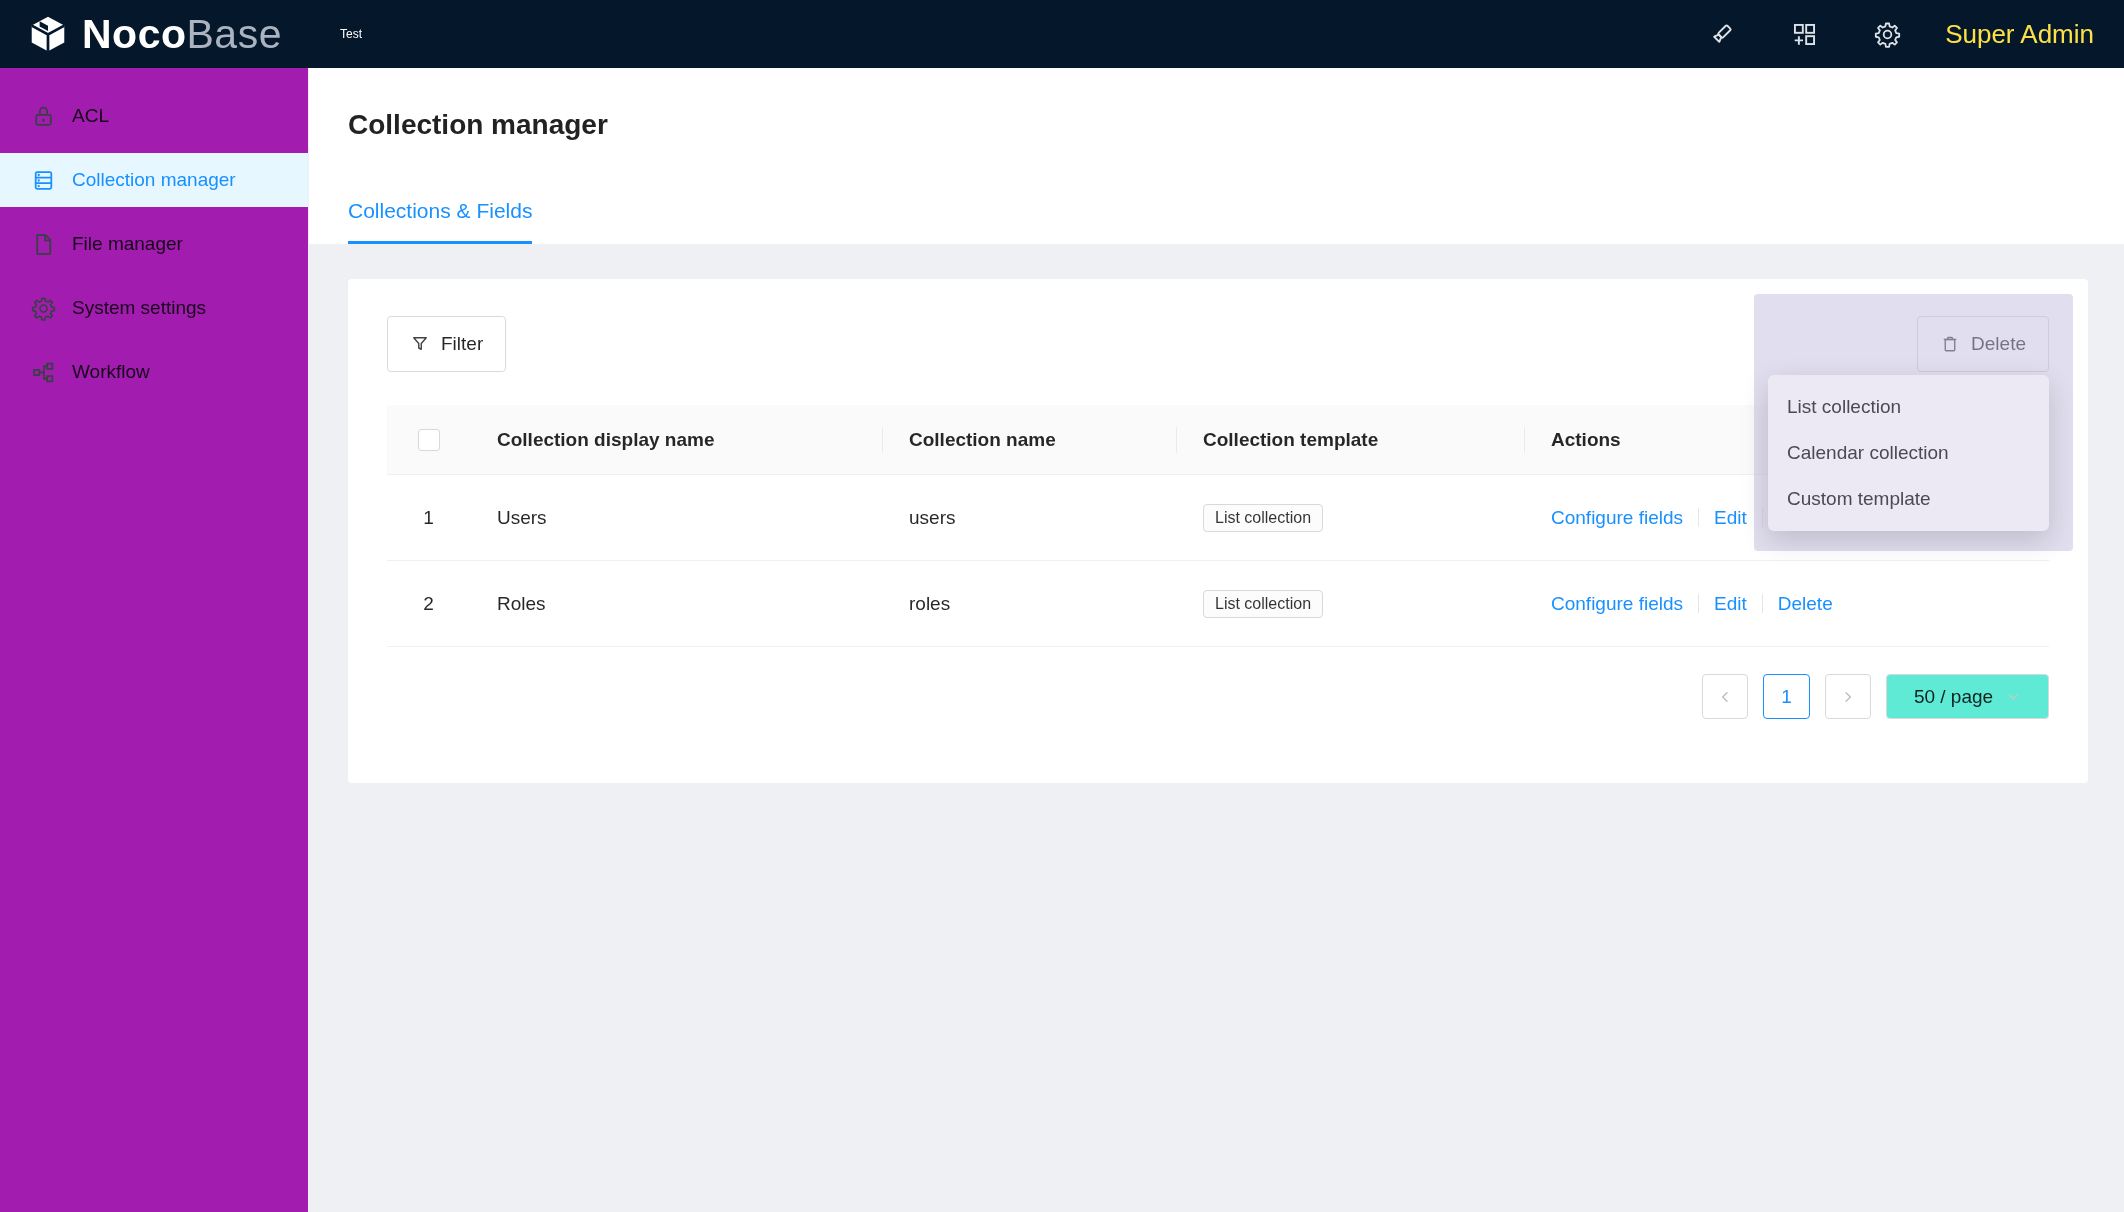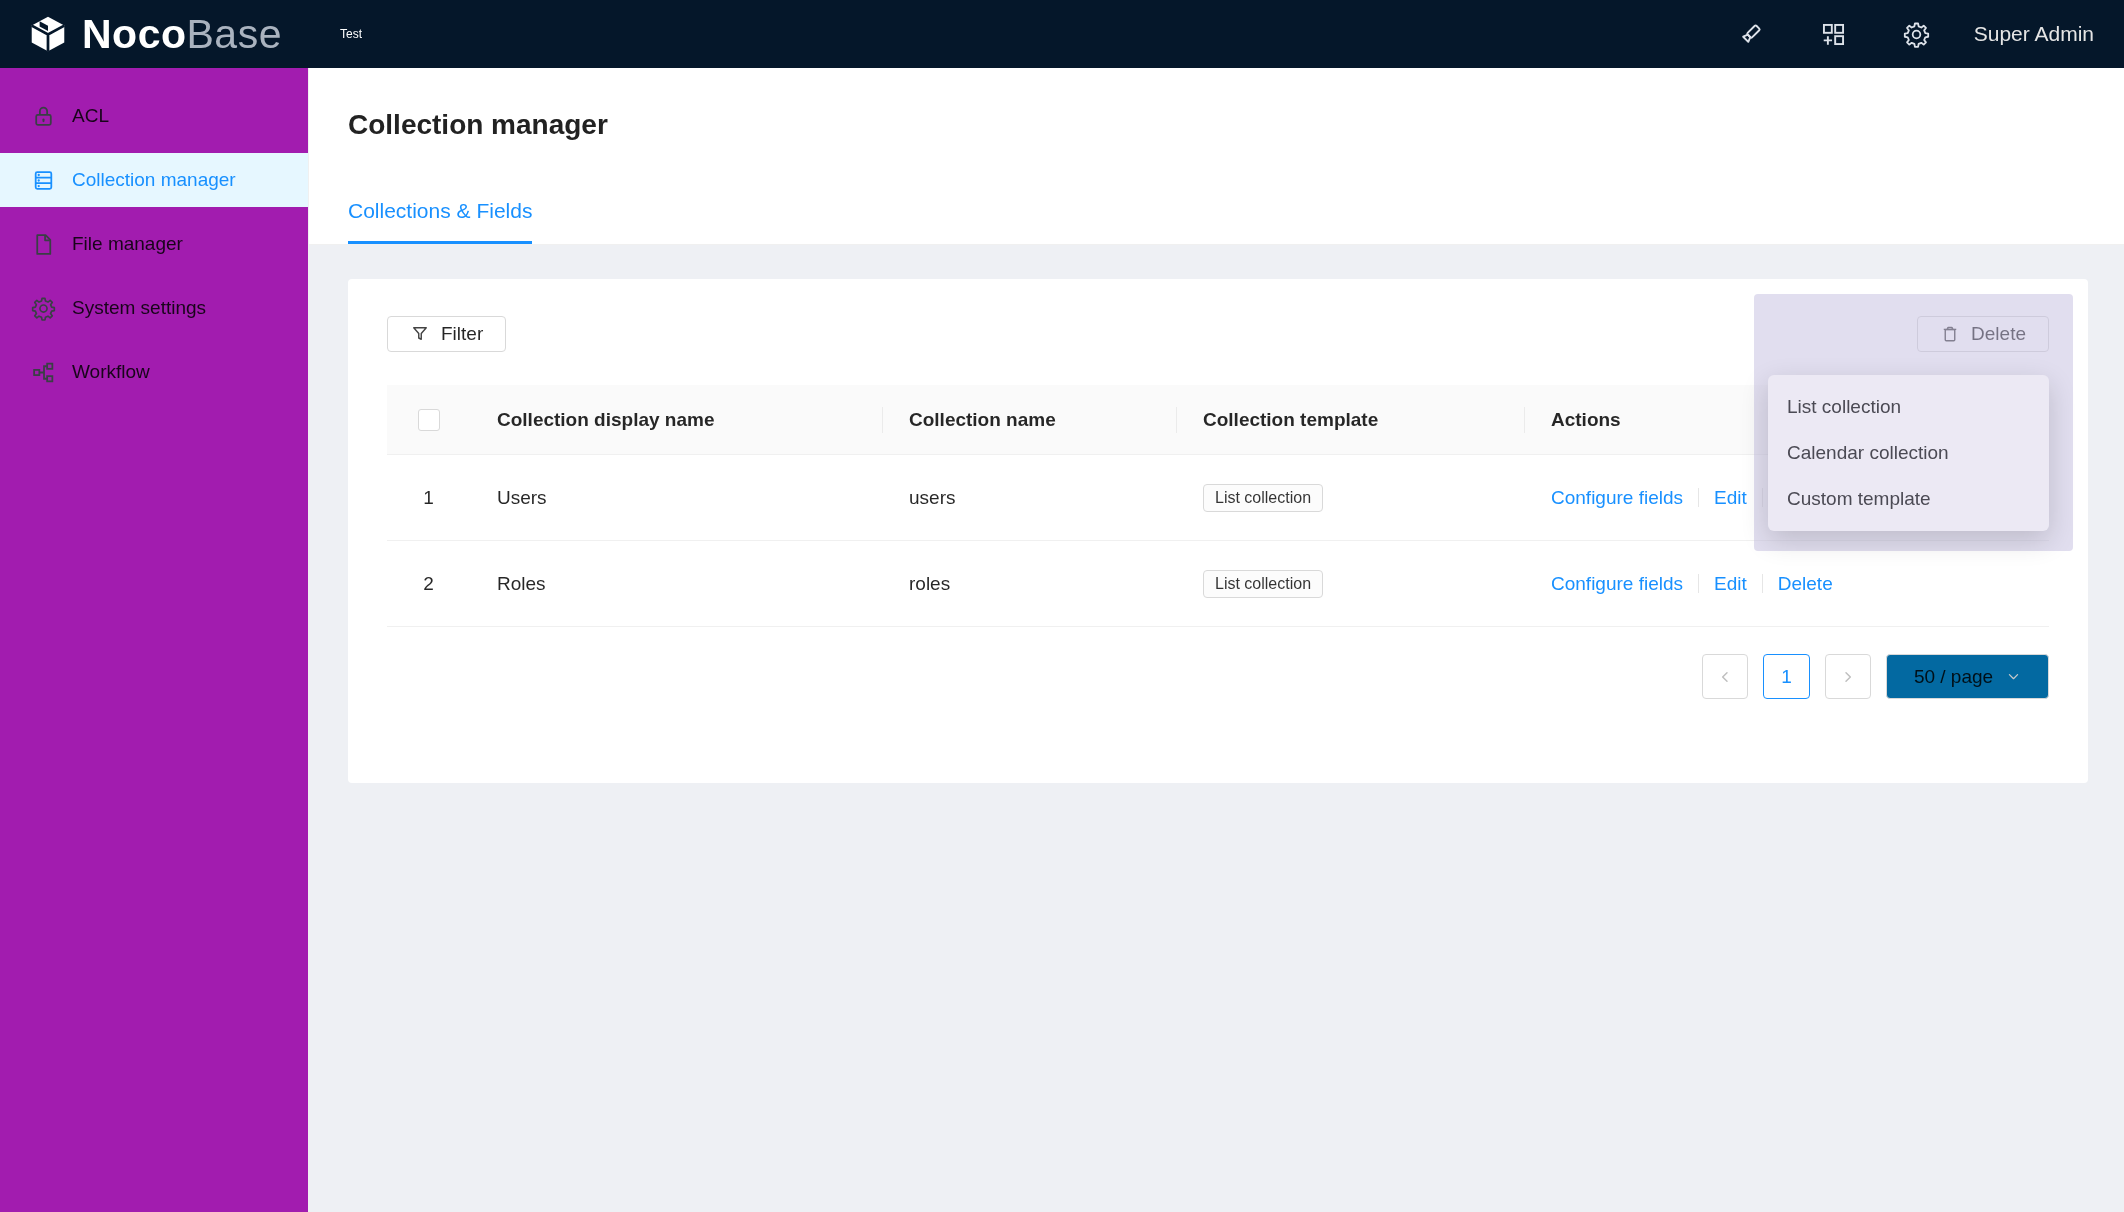--- a/index.html
+++ b/index.html
@@ -10,42 +10,42 @@
   
   .topbar { height:68px; background:#05172a; display:flex; align-items:center; padding:0 30px 0 27px; flex:none; }
   .brand { display:flex; align-items:center; gap:13px; }
   .brand svg { width:42px; height:42px; display:block; }
   .brand-text { font-size:41px; letter-spacing:.5px; display:flex; align-items:baseline;justify-content:space-between; }
   .brand-bold { color:#ffffff; font-weight:700; }
   .brand-light { color:#aab3bf; font-weight:400; }
   .ws-tab { margin-left:58px; color:#ffffff; font-size:12px; }
   .topbar-right { margin-left:auto; display:flex; align-items:center; gap:56px; }
   .topbar-icon { width:27px; height:27px; color:#dde2e9; display:block; cursor:pointer; }
-  .topbar-user { color:#e5e5e5; font-size:21px; margin-left:-12px; }
+  .topbar-user { color:#fde047; font-size:26px; margin-left:-12px; }
 
   
   .frame { flex:1; display:flex; min-height:0; }
   .sidebar { width:309px; background:#a21caf; border-right:1px solid #f0f0f0; padding-top:11px; flex:none; }
   .side-item { height:54px; margin:10px 0; display:flex; align-items:center; padding-left:31px; gap:16px; font-size:19px; color:rgba(0,0,0,.85); cursor:pointer; }
   .side-item svg { width:25px; height:25px; flex:none; color:#3a3f45; }
   .side-item.active { background:#e6f7ff; color:#1890ff; }
   .side-item.active svg { color:#1890ff; }
 
   .content { flex:1; display:flex; flex-direction:column; min-width:0; }
   .content-header { background:#ffffff; padding:37px 0 0 39px; border-bottom:1px solid #f0f0f0; }
   .page-title { font-size:28px; font-weight:700; line-height:40px; color:#222; }
   .tabs { margin-top:53px; }
   .tab { display:inline-block; font-size:21px; line-height:26px; color:#1890ff; padding-bottom:17px; border-bottom:3px solid #1890ff; cursor:pointer; }
 
   .workarea { flex:1; background:#eef0f4; padding:34px 36px 0 39px; }
   .card { position:relative; background:#ffffff; border-radius:4px; height:504px; width:100%; }
 
   
   .card-toolbar { display:flex; justify-content:space-between; align-items:center; padding:37px 39px 0 39px; }
-  .btn { height:36px; display:inline-flex; align-items:center; gap:11px; border:1px solid #d9d9d9; background:#fff; border-radius:4px; padding:0 22px; font-size:19px; color:rgba(0,0,0,.85); cursor:pointer; }
+  .btn { height:56px; display:inline-flex; align-items:center; gap:11px; border:1px solid #d9d9d9; background:#fff; border-radius:4px; padding:0 22px; font-size:19px; color:rgba(0,0,0,.85); cursor:pointer; }
   .btn svg { width:20px; height:20px; color:#434343; }
   .toolbar-right { display:flex; gap:16px; }
   .btn-primary { background:#1890ff; border:none; color:#fff; padding:0 24px; }
   .btn-primary svg { color:#fff; }
   .btn-primary .chev { width:16px; height:16px; margin-left:3px; }
 
   
   .table { margin:33px 39px 0 39px; font-size:19px; }
   .trow { display:grid; grid-template-columns:83px 412px 294px 348px 1fr; align-items:center; }
   .thead { background:#fafafa; height:70px; font-weight:700; border-bottom:1px solid #f0f0f0; }
@@ -57,21 +57,21 @@
   .tag { display:inline-block; border:1px solid #d9d9d9; background:#fcfcfc; border-radius:4px; font-size:16px; padding:4px 11px; color:rgba(0,0,0,.8); }
   .actions { display:flex; align-items:center; }
   .link { color:#1890ff; cursor:pointer; white-space:nowrap; }
   .action-sep { width:1px; height:19px; background:#e6e6e6; margin:0 15px; }
 
   
   .pagination { display:flex; justify-content:flex-end; align-items:center; gap:15px; margin:27px 39px 0 0; }
   .pg-btn { width:46px; height:45px; border:1px solid #d9d9d9; border-radius:4px; background:#fff; display:flex; align-items:center; justify-content:center; color:#bfbfbf; cursor:pointer; }
   .pg-btn svg { width:16px; height:16px; }
   .pg-current { width:47px; height:45px; border:1px solid #1890ff; border-radius:4px; color:#1890ff; font-size:19px; display:flex; align-items:center; justify-content:center; background:#fff; cursor:pointer; }
-  .pg-size { height:45px; min-width:163px; border:1px solid #d9d9d9; border-radius:4px; background:#0369a1; display:flex; align-items:center; justify-content:center; gap:13px; font-size:19px; cursor:pointer; }
+  .pg-size { height:45px; min-width:163px; border:1px solid #d9d9d9; border-radius:4px; background:#5eead4; display:flex; align-items:center; justify-content:center; gap:13px; font-size:19px; cursor:pointer; }
   .pg-size svg { width:15px; height:15px; color:#c9c9c9; }
 
   
   .hl-overlay { position:absolute; left:1406px; top:15px; width:319px; height:257px; background:rgba(196,189,224,.5); border-radius:4px; pointer-events:none; }
   .dropdown { position:absolute; left:1420px; top:96px; width:281px; height:156px; background:#ece9f4; border-radius:6px; box-shadow:0 9px 28px rgba(0,0,0,.16); padding:9px 0; }
   .dd-item { height:46px; display:flex; align-items:center; padding-left:19px; font-size:19px; color:#4b4a54; cursor:pointer; }
 </style>
 </head>
 <body>
 

